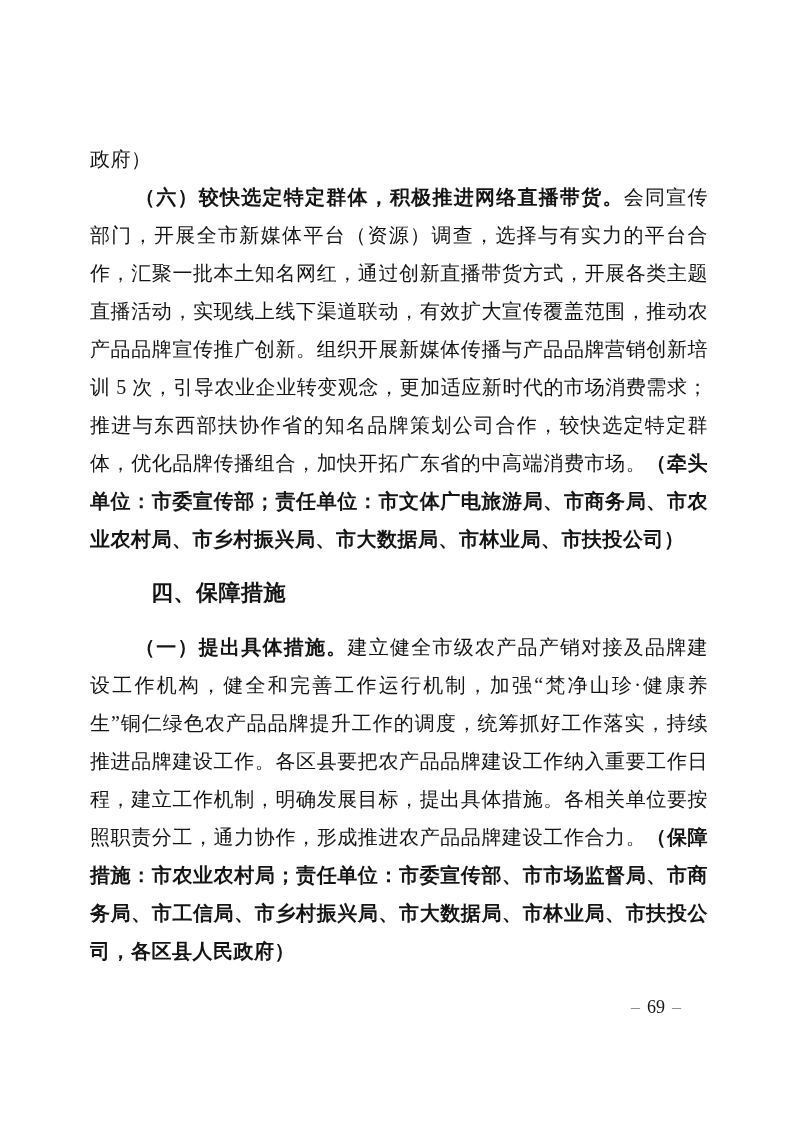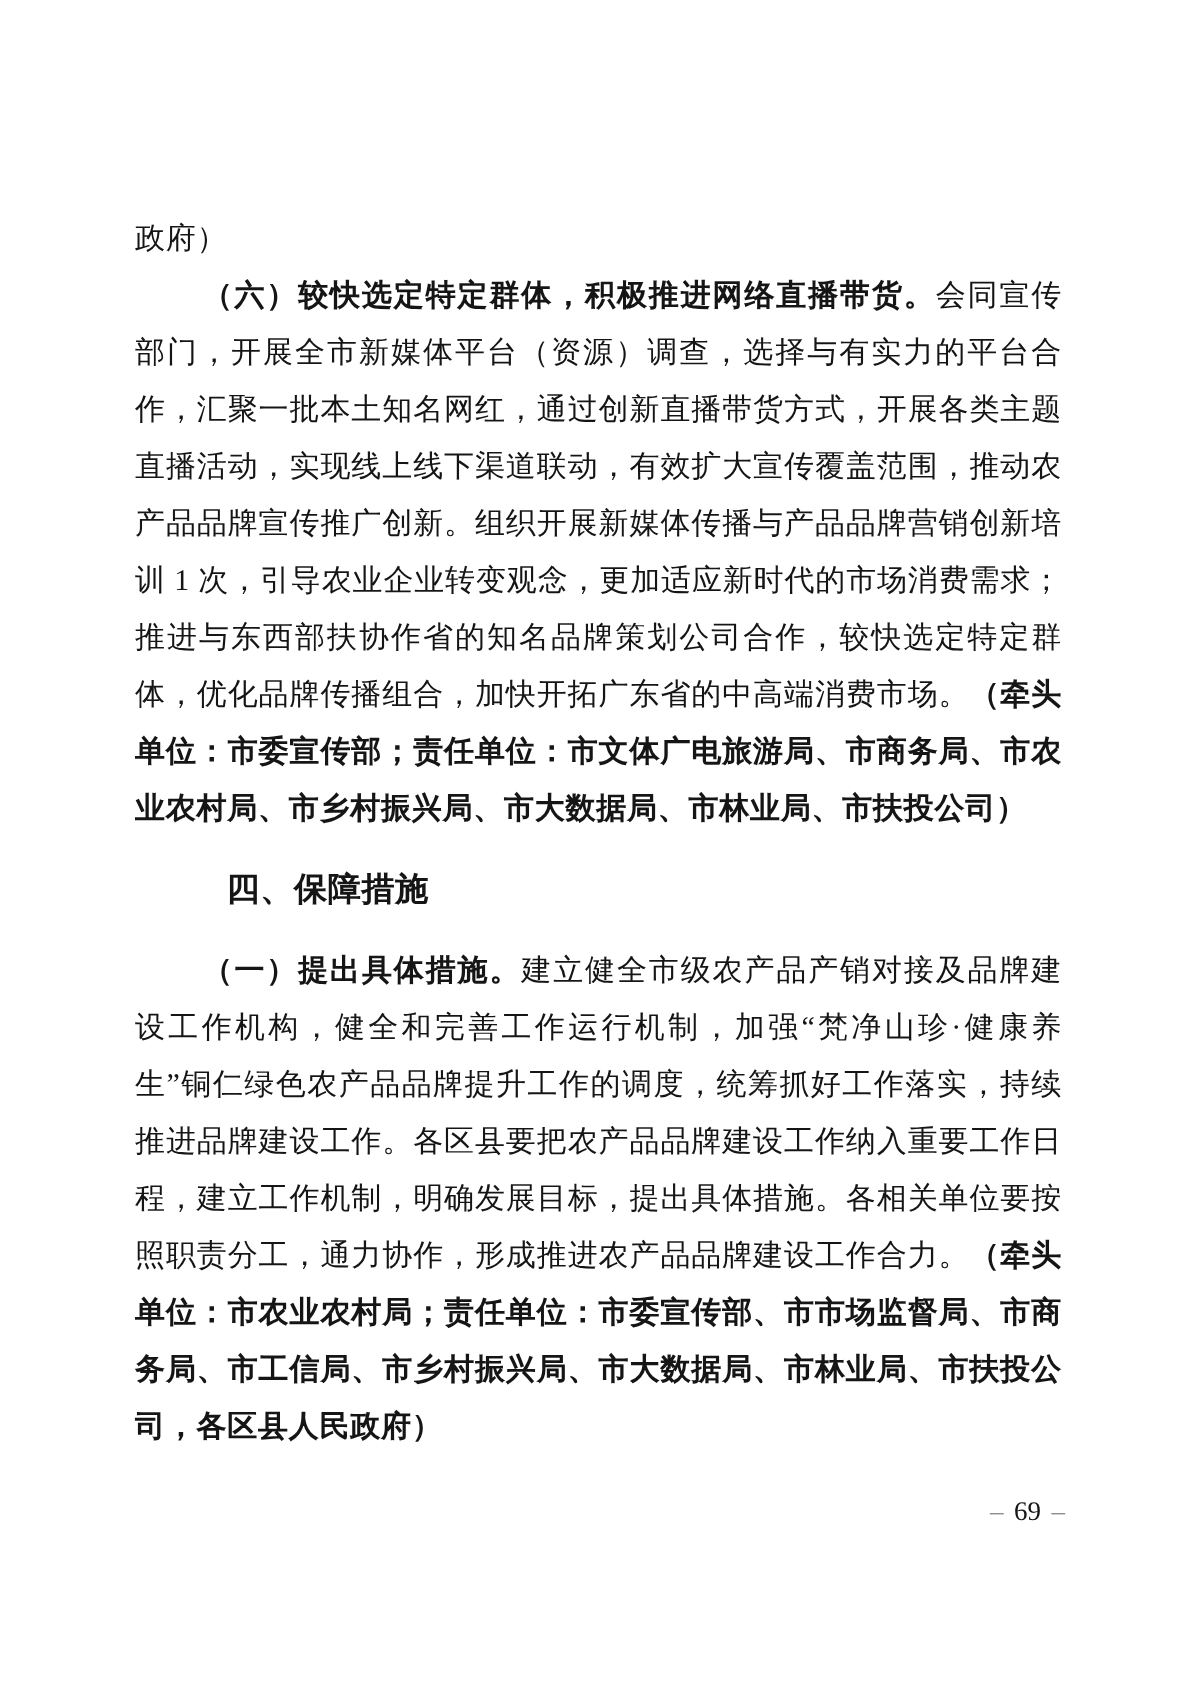--- a/index.html
+++ b/index.html
@@ -48,21 +48,21 @@
       line-height: 38px;
       letter-spacing: 0.5px;
       text-indent: 45px;
       font-family: "Liberation Sans", "DejaVu Sans", sans-serif;
       font-weight: 600;
       color: #151515;
     }
     .page-footer {
       position: absolute;
       top: 997px;
-      right: 83px;
+      right: 112px;
       font-size: 18px;
       line-height: 20px;
       font-family: "Liberation Serif", "DejaVu Serif", serif;
       color: #151515;
       white-space: nowrap;
     }
     .page-footer .dash {
       color: #8a8a8a;
     }
     .page-footer .num {
@@ -72,23 +72,23 @@
   </style>
 </head>
 <body>
 
 <div class="doc-page">
 
   <div class="text-block">
 
     <p class="para"><span>政府）</span></p>
 
-    <p class="para indent"><span class="lead-bold">（六）较快选定特定群体，积极推进网络直播带货。</span><span>会同宣传部门，开展全市新媒体平台（资源）调查，选择与有实力的平台合作，汇聚一批本土知名网红，通过创新直播带货方式，开展各类主题直播活动，实现线上线下渠道联动，有效扩大宣传覆盖范围，推动农产品品牌宣传推广创新。组织开展新媒体传播与产品品牌营销创新培训 1 次，引导农业企业转变观念，更加适应新时代的市场消费需求；推进与东西部扶协作省的知名品牌策划公司合作，较快选定特定群体，优化品牌传播组合，加快开拓广东省的中高端消费市场。</span><span class="hei">（牵头单位：市委宣传部；责任单位：市文体广电旅游局、市商务局、市农业农村局、市乡村振兴局、市大数据局、市林业局、市扶投公司）</span></p>
+    <p class="para indent"><span class="lead-bold">（六）较快选定特定群体，积极推进网络直播带货。</span><span>会同宣传部门，开展全市新媒体平台（资源）调查，选择与有实力的平台合作，汇聚一批本土知名网红，通过创新直播带货方式，开展各类主题直播活动，实现线上线下渠道联动，有效扩大宣传覆盖范围，推动农产品品牌宣传推广创新。组织开展新媒体传播与产品品牌营销创新培训 5 次，引导农业企业转变观念，更加适应新时代的市场消费需求；推进与东西部扶协作省的知名品牌策划公司合作，较快选定特定群体，优化品牌传播组合，加快开拓广东省的中高端消费市场。</span><span class="hei">（牵头单位：市委宣传部；责任单位：市文体广电旅游局、市商务局、市农业农村局、市乡村振兴局、市大数据局、市林业局、市扶投公司）</span></p>
 
     <p class="heading">四、保障措施</p>
 
-    <p class="para indent"><span class="lead-bold">（一）提出具体措施。</span><span>建立健全市级农产品产销对接及品牌建设工作机构，健全和完善工作运行机制，加强“梵净山珍·健康养生”铜仁绿色农产品品牌提升工作的调度，统筹抓好工作落实，持续推进品牌建设工作。各区县要把农产品品牌建设工作纳入重要工作日程，建立工作机制，明确发展目标，提出具体措施。各相关单位要按照职责分工，通力协作，形成推进农产品品牌建设工作合力。</span><span class="hei">（牵头单位：市农业农村局；责任单位：市委宣传部、市市场监督局、市商务局、市工信局、市乡村振兴局、市大数据局、市林业局、市扶投公司，各区县人民政府）</span></p>
+    <p class="para indent"><span class="lead-bold">（一）提出具体措施。</span><span>建立健全市级农产品产销对接及品牌建设工作机构，健全和完善工作运行机制，加强“梵净山珍·健康养生”铜仁绿色农产品品牌提升工作的调度，统筹抓好工作落实，持续推进品牌建设工作。各区县要把农产品品牌建设工作纳入重要工作日程，建立工作机制，明确发展目标，提出具体措施。各相关单位要按照职责分工，通力协作，形成推进农产品品牌建设工作合力。</span><span class="hei">（保障措施：市农业农村局；责任单位：市委宣传部、市市场监督局、市商务局、市工信局、市乡村振兴局、市大数据局、市林业局、市扶投公司，各区县人民政府）</span></p>
 
   </div>
 
   <div class="page-footer"><span class="dash">–</span><span class="num">69</span><span class="dash">–</span></div>
 
 </div>
 
 </body></html>

